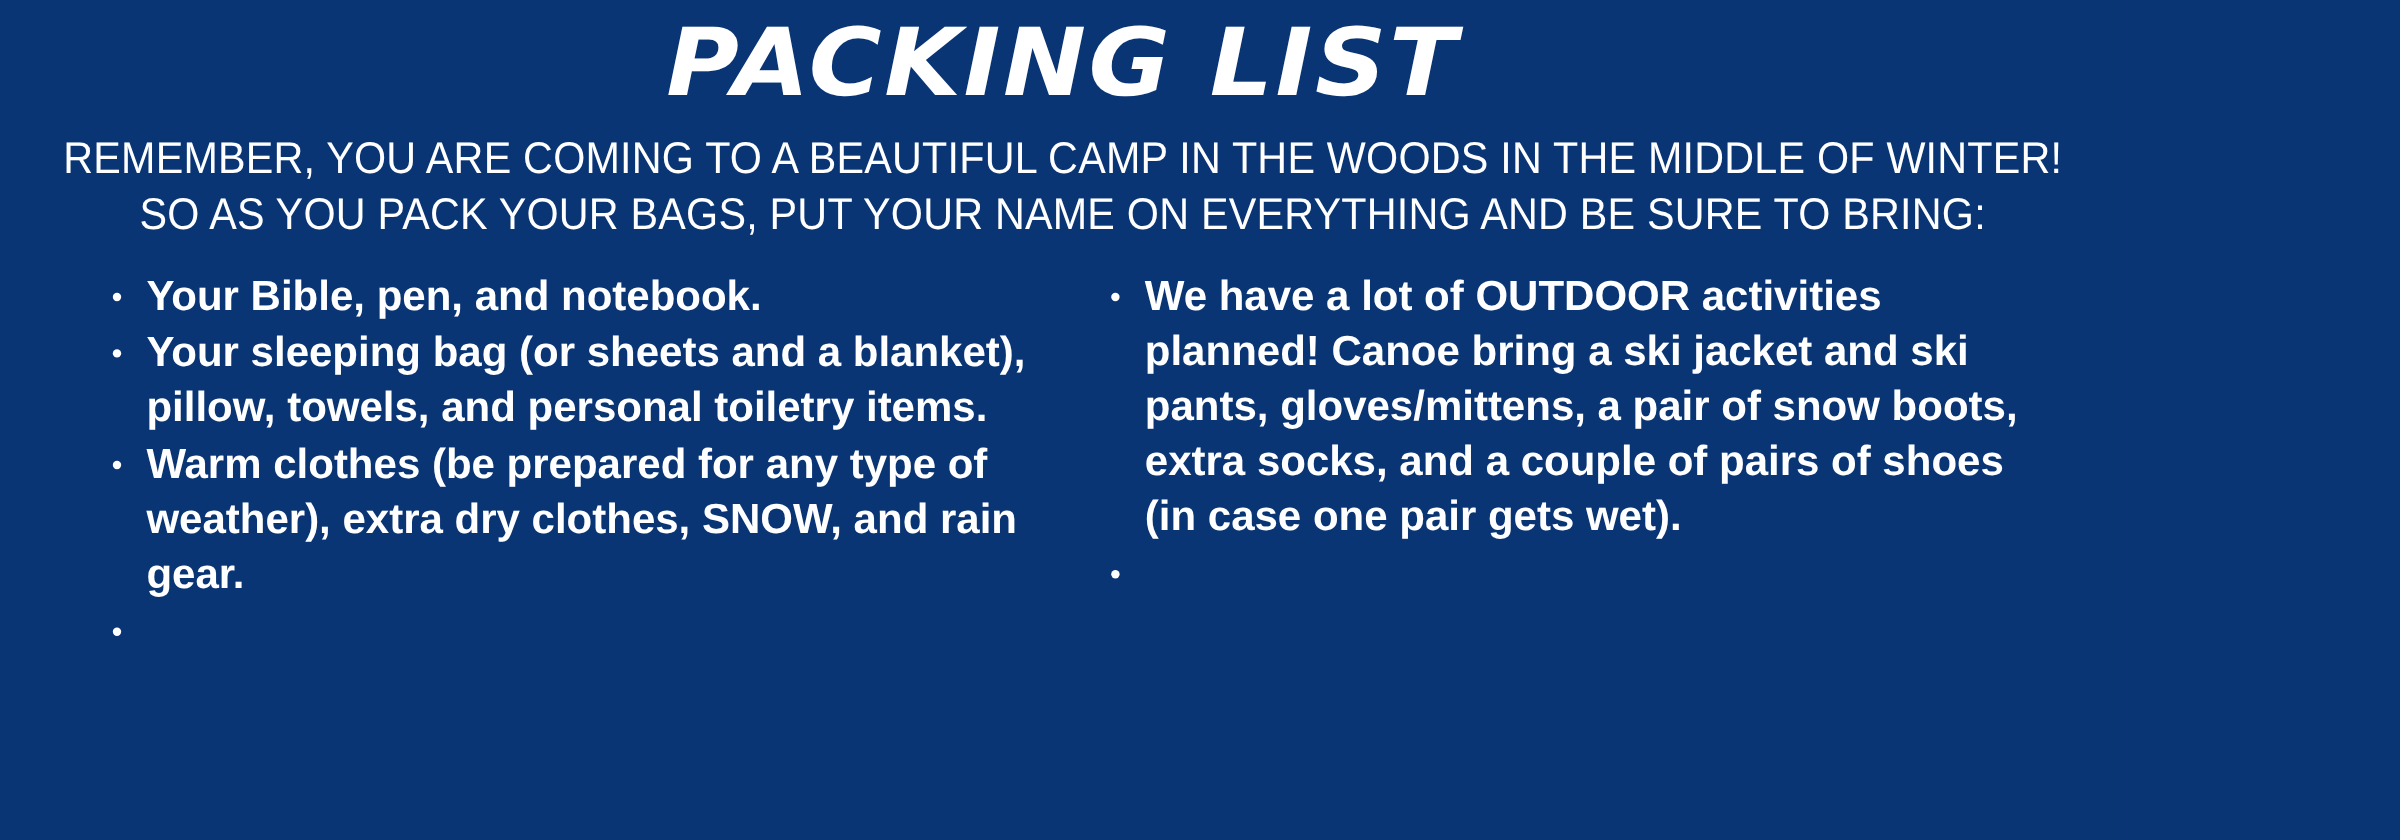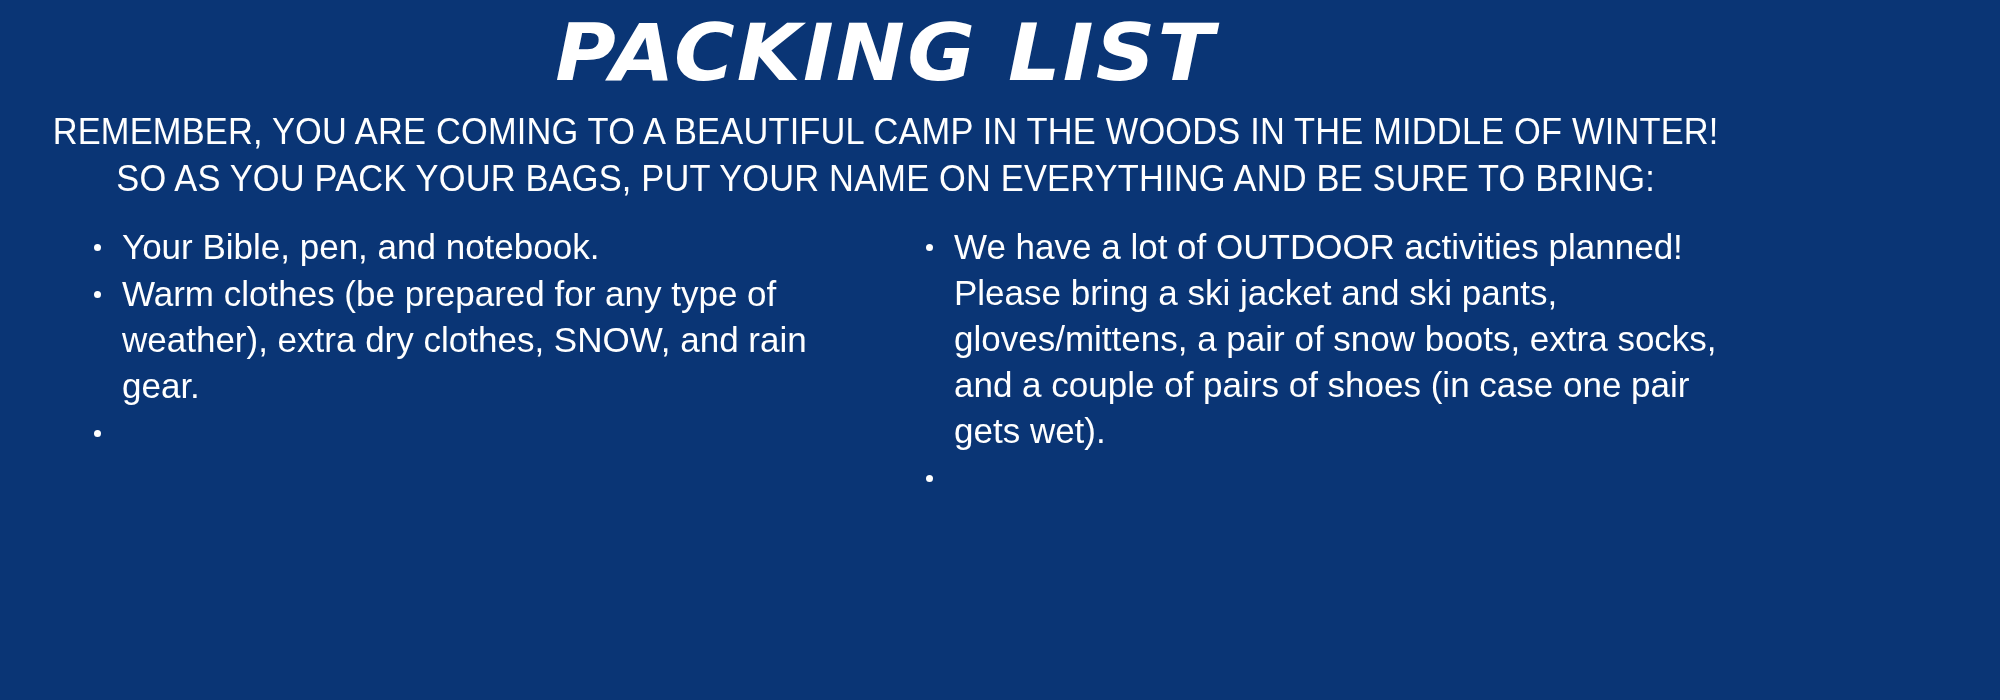--- a/index.html
+++ b/index.html
@@ -78,21 +78,21 @@
   }
   ul.bullets {
     list-style: none;
     margin: 0;
     padding: 0;
   }
   ul.bullets li {
     position: relative;
     color: #ffffff;
     font-family: "Liberation Sans", sans-serif;
-    font-weight: 400;
+    font-weight: 700;
     font-size: 35px;
     line-height: 46px;
     padding-left: 32px;
     margin: 0 0 1px 0;
     letter-spacing: 0px;
   }
   ul.bullets li .dot {
     position: absolute;
     left: 4px;
     top: 20px;
@@ -117,33 +117,37 @@
   <div class="columns">
 
     <div class="column left">
       <ul class="bullets">
         <li>
           <span class="dot"></span>
           <span>Your Bible, pen, and notebook.</span>
         </li>
         <li>
           <span class="dot"></span>
+          <span>Your sleeping bag (or sheets and a blanket), pillow, towels, and personal toiletry items.</span>
+        </li>
+        <li>
+          <span class="dot"></span>
           <span>Warm clothes (be prepared for any type of weather), extra dry clothes, SNOW, and rain gear.</span>
         </li>
         <li>
           <span class="dot"></span>
         </li>
       </ul>
     </div>
 
     <div class="column right">
       <ul class="bullets">
         <li>
           <span class="dot"></span>
-          <span>We have a lot of OUTDOOR activities planned! Please bring a ski jacket and ski pants, gloves/mittens, a pair of snow boots, extra socks, and a couple of pairs of shoes (in case one pair gets wet).</span>
+          <span>We have a lot of OUTDOOR activities planned! Canoe bring a ski jacket and ski pants, gloves/mittens, a pair of snow boots, extra socks, and a couple of pairs of shoes (in case one pair gets wet).</span>
         </li>
         <li>
           <span class="dot"></span>
         </li>
       </ul>
     </div>
 
   </div>
 </div>
 

